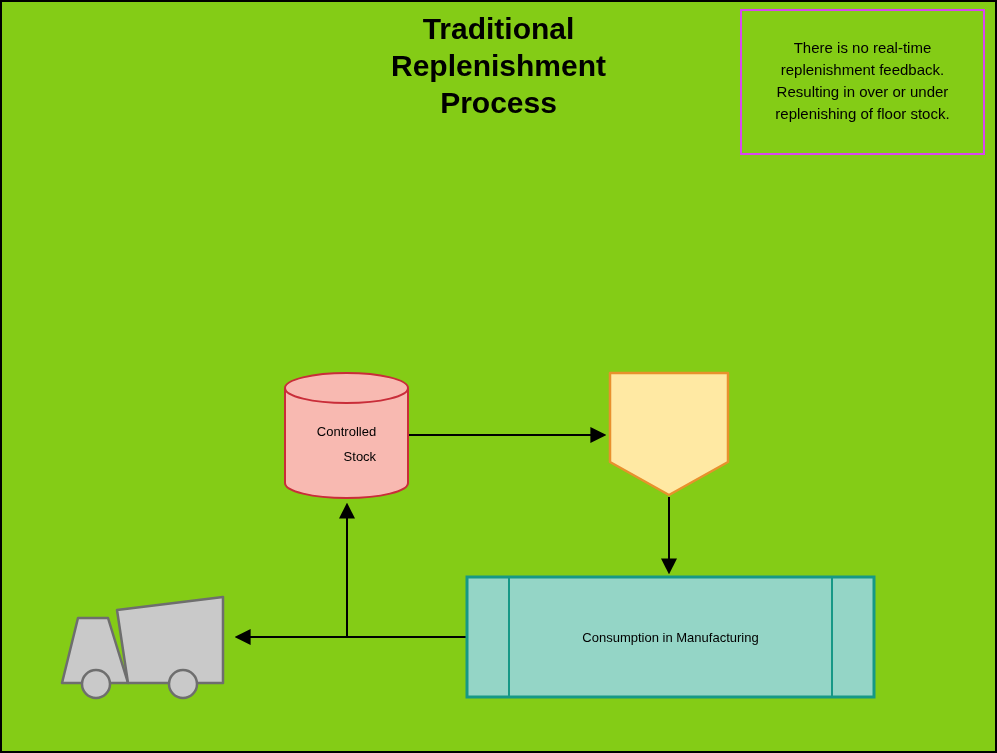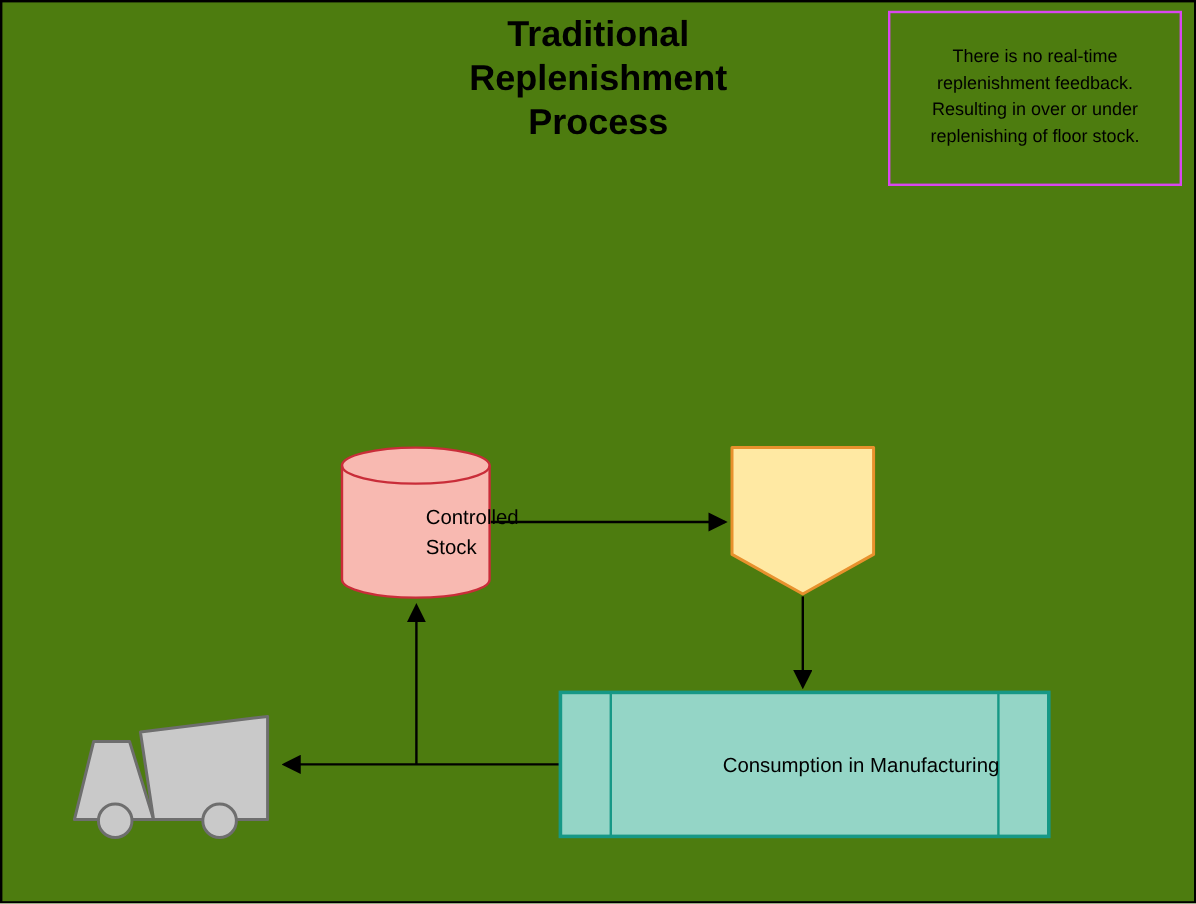--- a/index.html
+++ b/index.html
@@ -1,20 +1,20 @@
 <!DOCTYPE html>
 <html><head>
 <meta charset="utf-8">
 <style>
   html,body { margin:0; padding:0; background:#ffffff; }
   .canvas {
     position: relative;
     width: 997px;
     height: 753px;
-    background: #4d7c0f;
+    background: #84cc16;
     font-family: "Liberation Sans", sans-serif;
     overflow: hidden;
   }
   .outer-border {
     position: absolute; inset: 0;
     border: 2px solid #000000;
     pointer-events: none;
     box-sizing: border-box;
   }
   .diagram-layer {
@@ -46,27 +46,26 @@
     line-height: 22px;
     text-align: center;
     color: #000000;
     white-space: pre-line;
   }
   .node-label {
     position: absolute;
     display: flex;
     align-items: center;
     justify-content: center;
-    text-align: left;
-    font-size: 17px;
+    text-align: right;
+    font-size: 13px;
     line-height: 25px;
     color: #000000;
     white-space: pre-line;
     pointer-events: none;
-    margin-left: 47px;
   }
   .label-controlled { left: 285px; top: 404px; width: 123px; height: 80px; }
   .label-floor      { left: 610px; top: 413px; width: 118px; height: 36px; }
   .label-consumption{ left: 509px; top: 577px; width: 323px; height: 120px; }
 </style>
 </head>
 <body>
 
 <div class="canvas">
 

